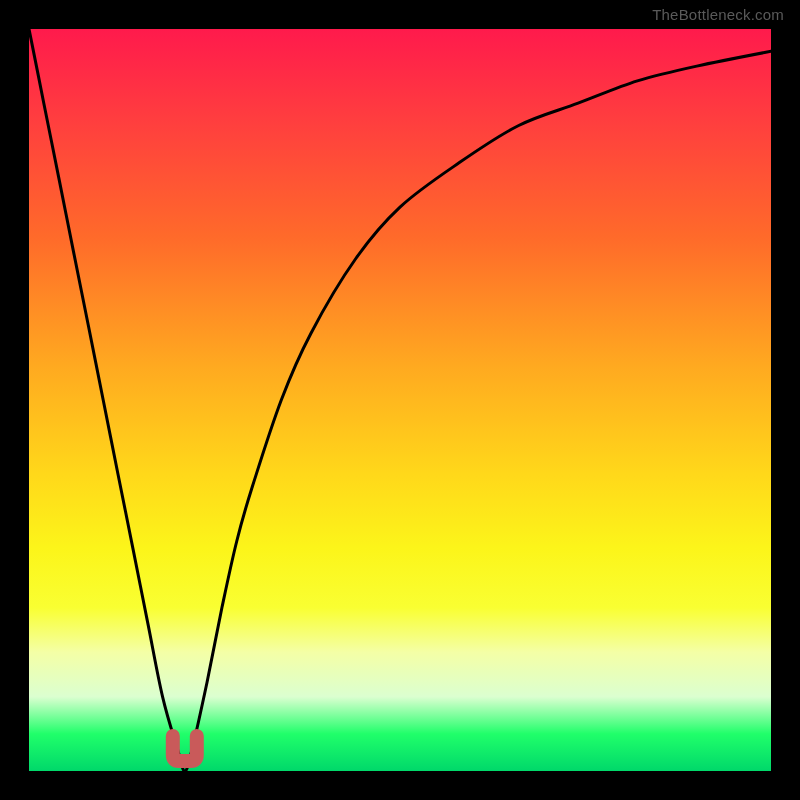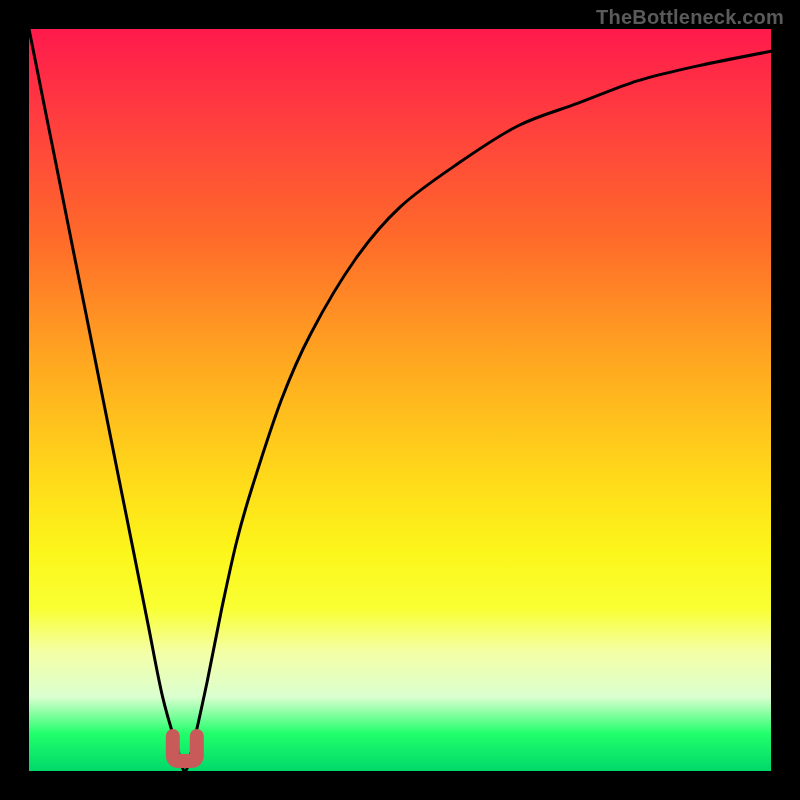--- a/index.html
+++ b/index.html
@@ -37,22 +37,22 @@
       #dbffd0 90%,
       #20ff6a 95%,
       #00d86a 100%
     );
   }
   .watermark {
     position: absolute;
     top: 6px;
     right: 16px;
     color: #5a5a5a;
-    font-size: 20px;
-    font-weight: 700;
+    font-size: 15px;
+    font-weight: 400;
     letter-spacing: 0.2px;
     user-select: none;
   }
   svg.curve {
     position: absolute;
     top: 0;
     left: 0;
     width: 742px;
     height: 742px;
   }

